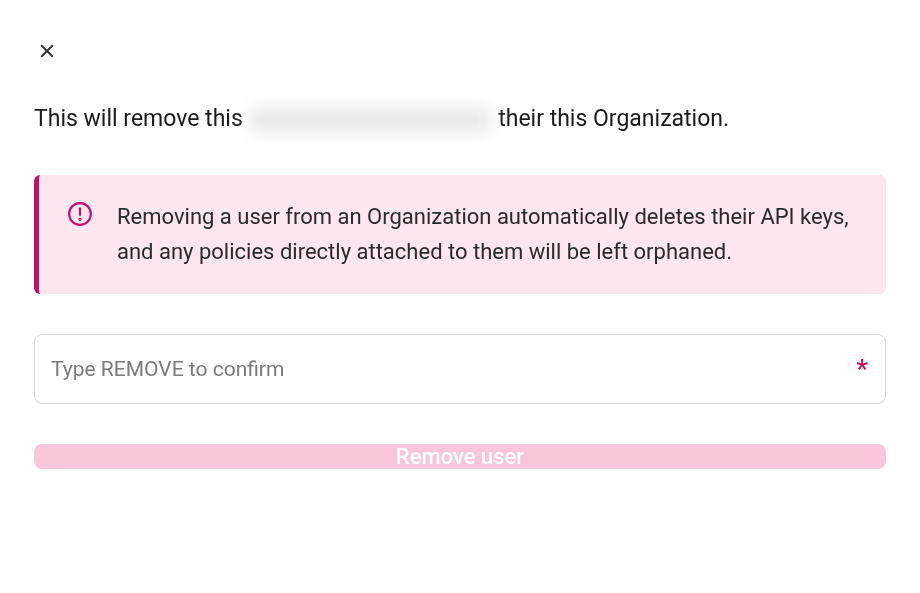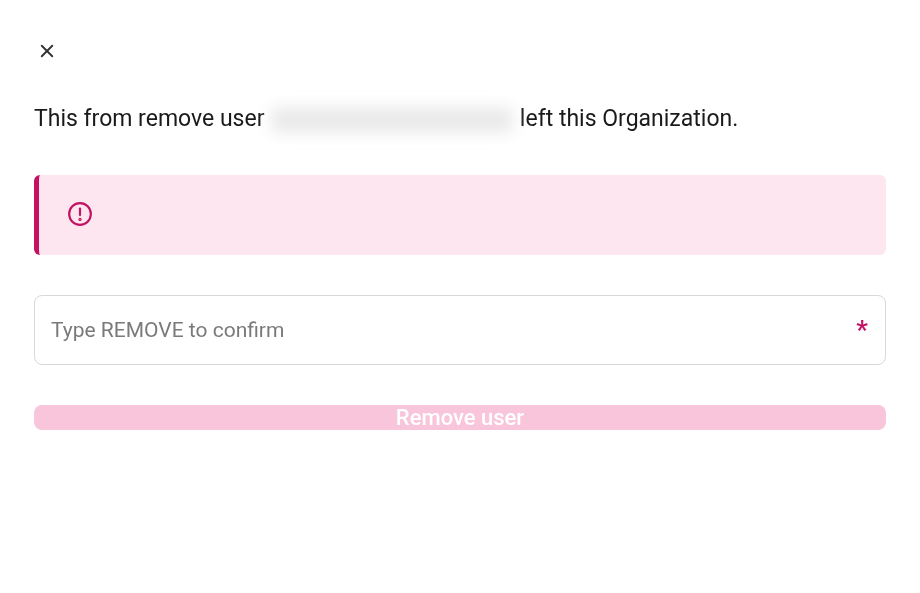--- a/index.html
+++ b/index.html
@@ -131,31 +131,32 @@
     <span>
       <svg viewBox="0 0 24 24" fill="none" stroke="currentColor" stroke-width="2.5" stroke-linecap="round">
         <line x1="5" y1="5" x2="19" y2="19"></line>
         <line x1="19" y1="5" x2="5" y2="19"></line>
       </svg>
     </span>
   </button>
 </div>
 
 <p class="description">
-  <span>This from remove user </span><span class="blurred-email"></span><span> left this Organization.</span>
+  <span>This will remove this </span><span class="blurred-email"></span><span> their this Organization.</span>
 </p>
 
 <div class="warning-banner">
   <div class="warning-icon-wrap">
     <svg viewBox="0 0 24 24" fill="none" stroke-width="2" stroke-linecap="round" stroke-linejoin="round">
       <circle cx="12" cy="12" r="10"></circle>
       <line x1="12" y1="7" x2="12" y2="13"></line>
       <circle cx="12" cy="17" r="0.5" fill="#c51162"></circle>
     </svg>
   </div>
+  <div class="warning-text">Removing a user from an Organization automatically deletes their API keys, and any policies directly attached to them will be left orphaned.</div>
 </div>
 
 <div class="input-wrapper">
   <input type="text" class="confirm-input" placeholder="Type REMOVE to confirm" style="">
   <span class="required-asterisk">*</span>
 </div>
 
 <button class="remove-button" disabled="">Remove user</button>
 
 

